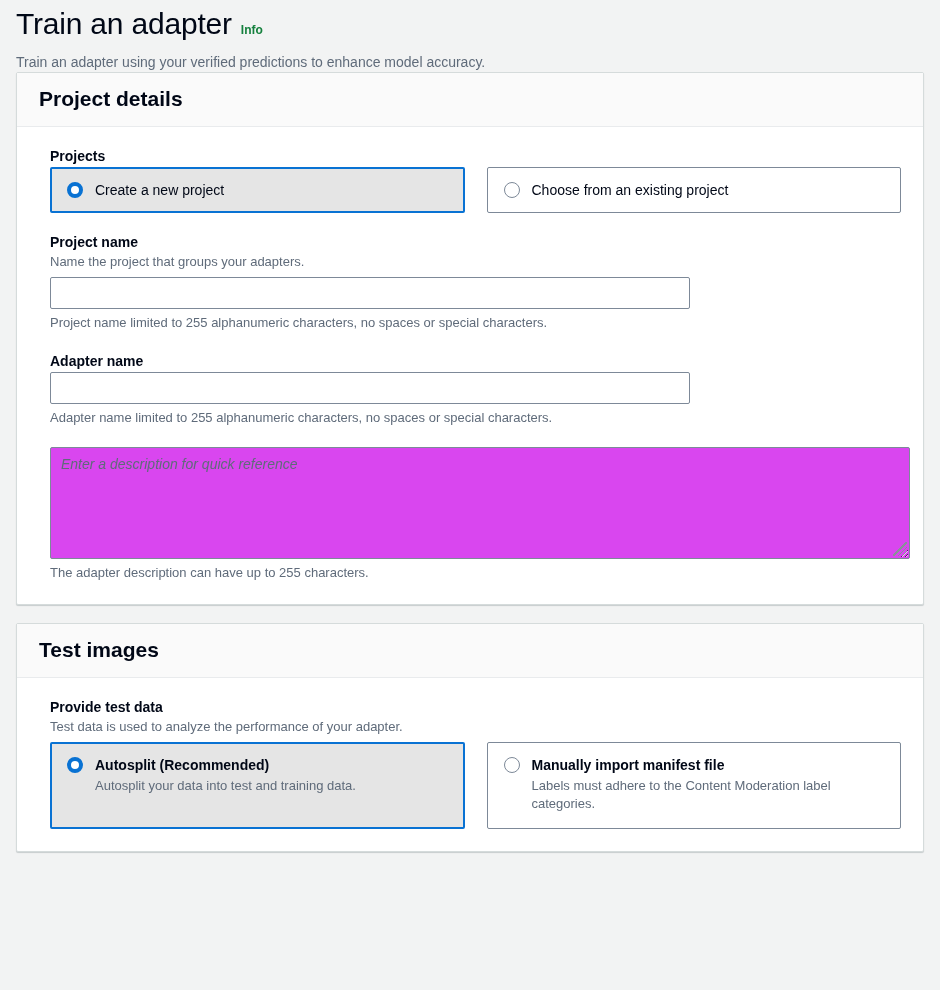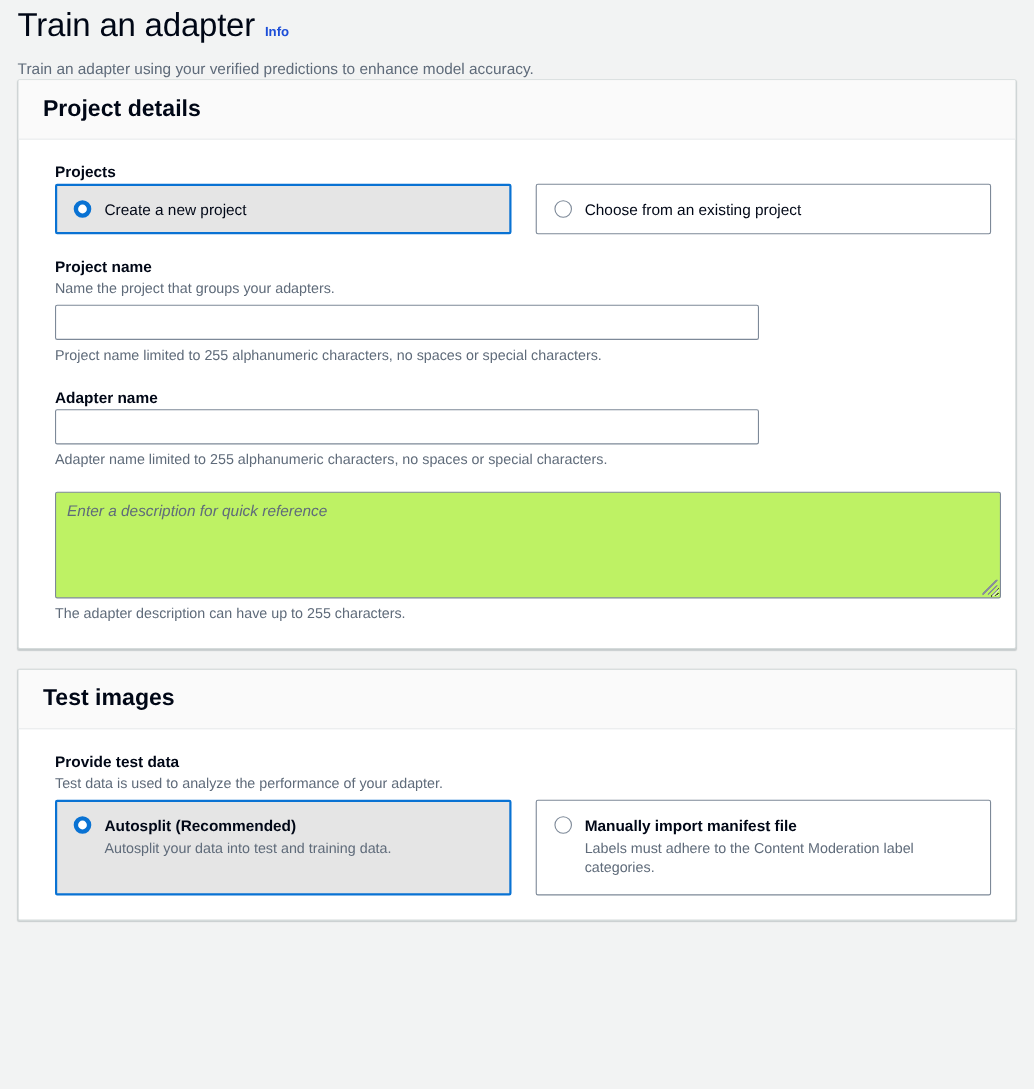--- a/index.html
+++ b/index.html
@@ -27,21 +27,21 @@
     font-size: 30px;
     line-height: 36px;
     font-weight: 400;
     color: #000716;
     margin: 0;
     letter-spacing: -0.2px;
   }
   .info-link {
     font-size: 12px;
     font-weight: bold;
-    color: #1d4ed8;
+    color: #15803d;
     cursor: pointer;
     text-decoration: none;
   }
   .page-desc {
     font-size: 14px;
     line-height: 20px;
     color: #5f6b7a;
     margin: 10px 0 0 0;
   }
 
@@ -109,27 +109,27 @@
     background: #ffffff;
     border: 1px solid #7d8998;
     border-radius: 2px;
     outline: none;
   }
   .text-input::placeholder { color: #5f6b7a; font-style: italic; }
 
   .text-area {
     display: block;
     width: 860px;
-    height: 97px;
+    height: 112px;
     padding: 6px 10px;
     font-family: "Liberation Sans", sans-serif;
     font-size: 14px;
     line-height: 20px;
     color: #000716;
-    background: #bef264;
+    background: #d946ef;
     border: 1px solid #7d8998;
     border-radius: 2px;
     outline: none;
     resize: vertical;
   }
   .text-area::placeholder { color: #5f6b7a; font-style: italic; }
 
   
   .tile-row {
     display: flex;

